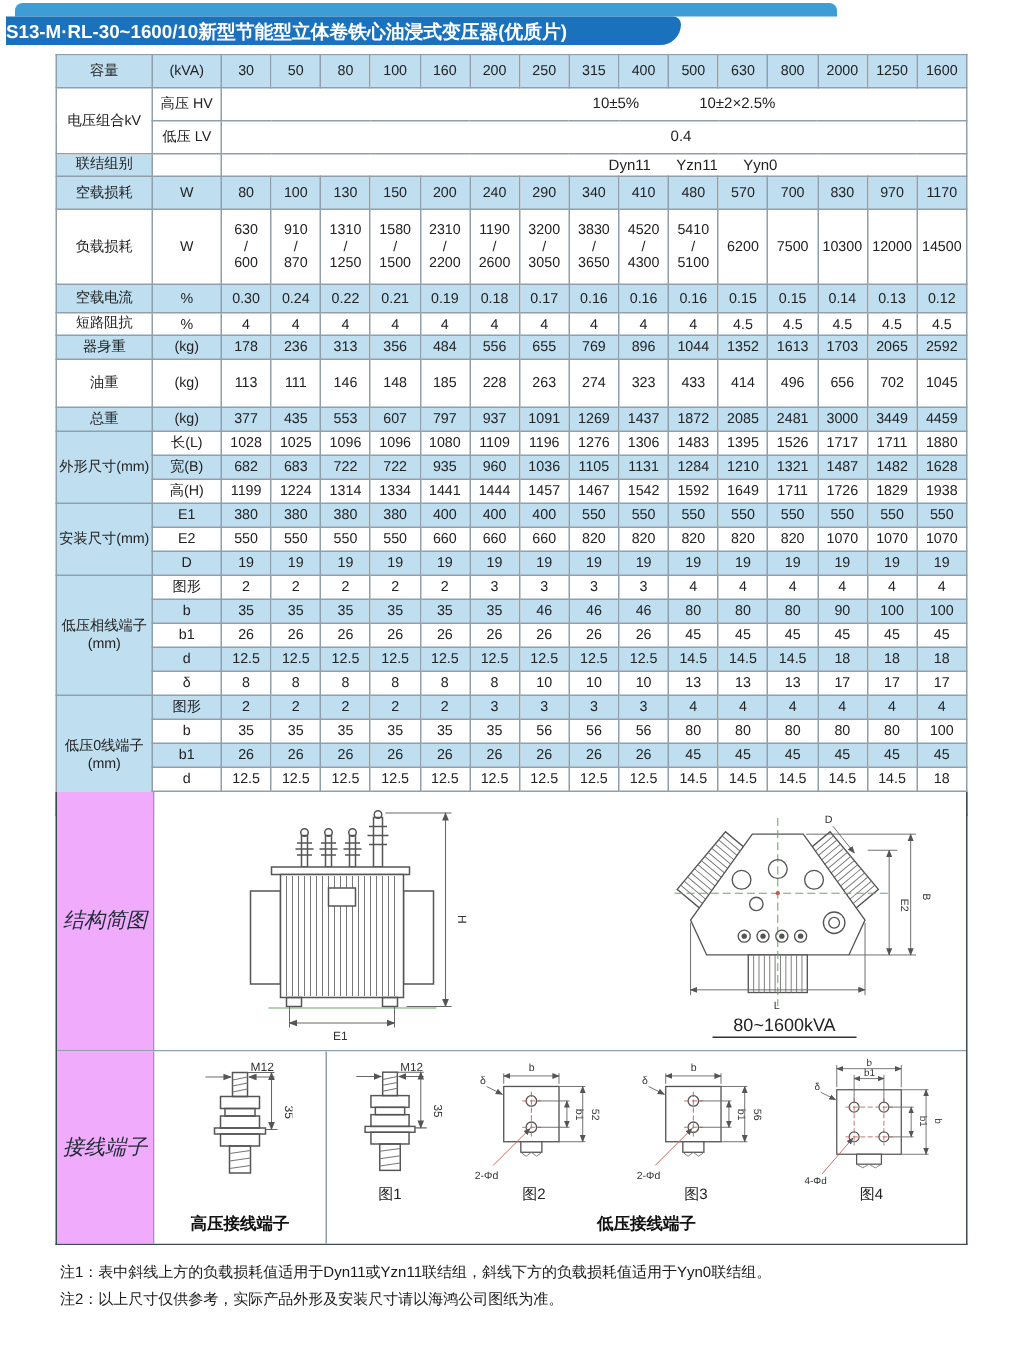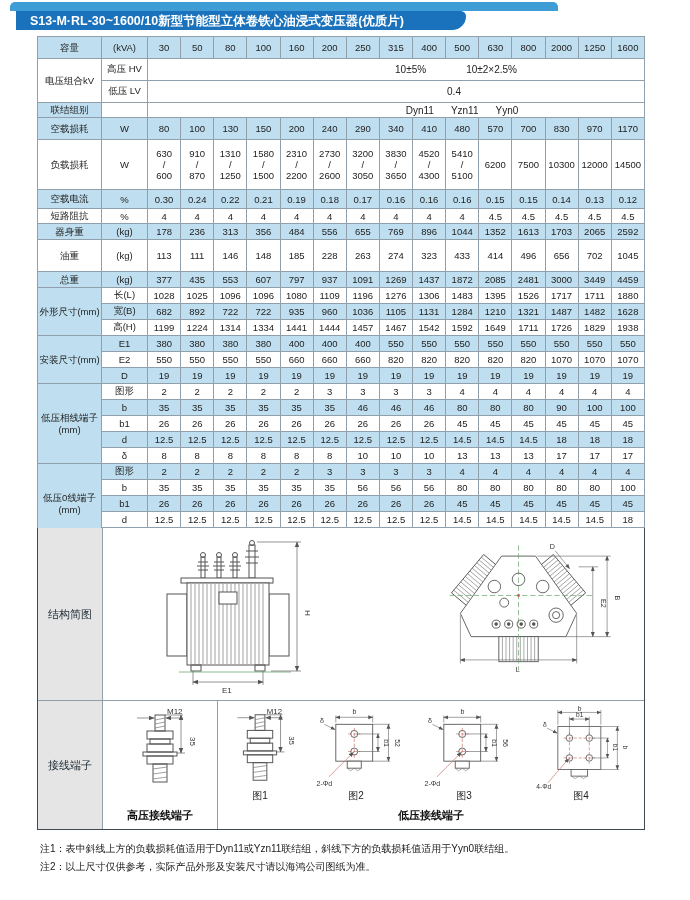--- a/index.html
+++ b/index.html
@@ -2,23 +2,23 @@
 <html><head>
 <meta charset="utf-8">
 <style>
   html,body{margin:0;padding:0;}
   body{width:690px;height:900px;background:#fff;position:relative;
        font-family:"Liberation Sans","DejaVu Sans",sans-serif;color:#222;}
   .abs{position:absolute;}
 
   
   .strip{left:10px;top:2px;width:548px;height:9px;background:#3f9dd6;border-radius:5px 5px 0 0;}
-  .banner{left:16px;top:11px;width:450px;height:19px;background:#1a72bc;
+  .banner{left:4px;top:11px;width:450px;height:19px;background:#1a72bc;
           border-radius:0 6px 16px 0;color:#fff;font-weight:bold;font-size:12.5px;
-          line-height:21px;padding-left:14px;box-sizing:border-box;white-space:nowrap;overflow:hidden;}
+          line-height:21px;padding-left:0;box-sizing:border-box;white-space:nowrap;overflow:hidden;}
 
   
   table.spec{position:absolute;left:37px;top:36px;width:608px;border-collapse:collapse;
              table-layout:fixed;border:1.5px solid #3d4a52;}
   table.spec td{border:1px solid #8fa0ac;padding:0;text-align:center;vertical-align:middle;
                 font-size:9.5px;color:#222;overflow:hidden;}
   td.lbl{font-size:10px;color:#1c2a33;line-height:1.25;padding:1px;}
   td.sub{font-size:9.5px;}
   .blue{background:#bfdff0;}
   .white{background:#fff;}
@@ -26,22 +26,22 @@
   .parts{display:flex;align-items:center;justify-content:center;font-size:10px;}
   .parts.hv{padding-left:120px;gap:40px;}
   .parts.lv{padding-left:116px;}
   .parts.vg{padding-left:132px;gap:17px;}
 
   
   .lower{left:37px;top:528px;width:608px;border:1.5px solid #3d4a52;border-top:none;box-sizing:border-box;}
   .lrow{display:flex;}
   .lrow.diag{height:172px;border-bottom:1px solid #8fa0ac;}
   .lrow.term{height:128px;}
-  .biglbl{width:64px;flex:0 0 64px;border-right:1px solid #8fa0ac;background:#e5e5e5;
-          display:flex;align-items:center;justify-content:center;font-size:11px;color:#1c2a33;}
+  .biglbl{width:64px;flex:0 0 64px;border-right:1px solid #8fa0ac;background:#f0abfc;
+          display:flex;align-items:center;justify-content:center;font-size:14px;color:#1c2a33;font-style:italic;}
   .lcontent{position:relative;flex:1;background:#fff;}
   .hv-sec{position:absolute;left:0;top:0;width:114px;height:100%;border-right:1px solid #8fa0ac;}
   .lv-sec{position:absolute;left:115px;top:0;right:0;height:100%;}
   .figrow{position:absolute;left:0;right:0;top:4px;display:flex;justify-content:space-around;align-items:flex-start;}
   .fig{display:flex;flex-direction:column;align-items:center;}
   .figcap{font-size:10px;margin-top:-2px;}
   .seccap{position:absolute;bottom:6px;left:0;right:0;text-align:center;font-size:11px;font-weight:bold;color:#111;}
   .diagcap{position:absolute;left:300px;top:148px;width:240px;text-align:center;font-size:12px;}
   .diagcap span{border-bottom:1px solid #333;padding:0 14px 1px 14px;}
 
@@ -193,21 +193,21 @@
         </td>
         <td class="val white">
           <div class="frac">
             <span>2310</span>
             <span>/</span>
             <span>2200</span>
           </div>
         </td>
         <td class="val white">
           <div class="frac">
-            <span>2730</span>
+            <span>1190</span>
             <span>/</span>
             <span>2600</span>
           </div>
         </td>
         <td class="val white">
           <div class="frac">
             <span>3200</span>
             <span>/</span>
             <span>3050</span>
           </div>
@@ -349,21 +349,21 @@
         <td class="val white">1483</td>
         <td class="val white">1395</td>
         <td class="val white">1526</td>
         <td class="val white">1717</td>
         <td class="val white">1711</td>
         <td class="val white">1880</td>
       </tr>
       <tr style="height: 16px;">
         <td class="sub blue">宽(B)</td>
         <td class="val blue">682</td>
-        <td class="val blue">892</td>
+        <td class="val blue">683</td>
         <td class="val blue">722</td>
         <td class="val blue">722</td>
         <td class="val blue">935</td>
         <td class="val blue">960</td>
         <td class="val blue">1036</td>
         <td class="val blue">1105</td>
         <td class="val blue">1131</td>
         <td class="val blue">1284</td>
         <td class="val blue">1210</td>
         <td class="val blue">1321</td>
@@ -706,20 +706,21 @@
         <path class="dim" d="M182 30h22M168 108h50"></path>
         <line class="dim" x1="198" y1="30" x2="198" y2="108" marker-start="url(#arr)" marker-end="url(#arr)"></line>
         <text x="207" y="66" transform="rotate(90 207 66)">E2</text>
         <path class="dim" d="M136 18h82"></path>
         <line class="dim" x1="214" y1="18" x2="214" y2="108" marker-start="url(#arr)" marker-end="url(#arr)"></line>
         <text x="223" y="62" transform="rotate(90 223 62)">B</text>
         <path class="dim" d="M50 84v54M180 84v54"></path>
         <line class="dim" x1="50" y1="134" x2="180" y2="134" marker-start="url(#arr)" marker-end="url(#arr)"></line>
         <text x="112" y="148">L</text>
       </svg>
+      <div class="diagcap"><span>80~1600kVA</span></div>
     </div>
   </div>
 
   <div class="lrow term">
     <div class="biglbl">接线端子</div>
     <div class="lcontent">
       <div class="hv-sec">
         <svg class="abs" style="left:22px;top:4px" width="70" height="92" viewBox="0 0 70 92">
           <g class="ln">
             <rect x="30" y="10" width="10" height="16"></rect>

